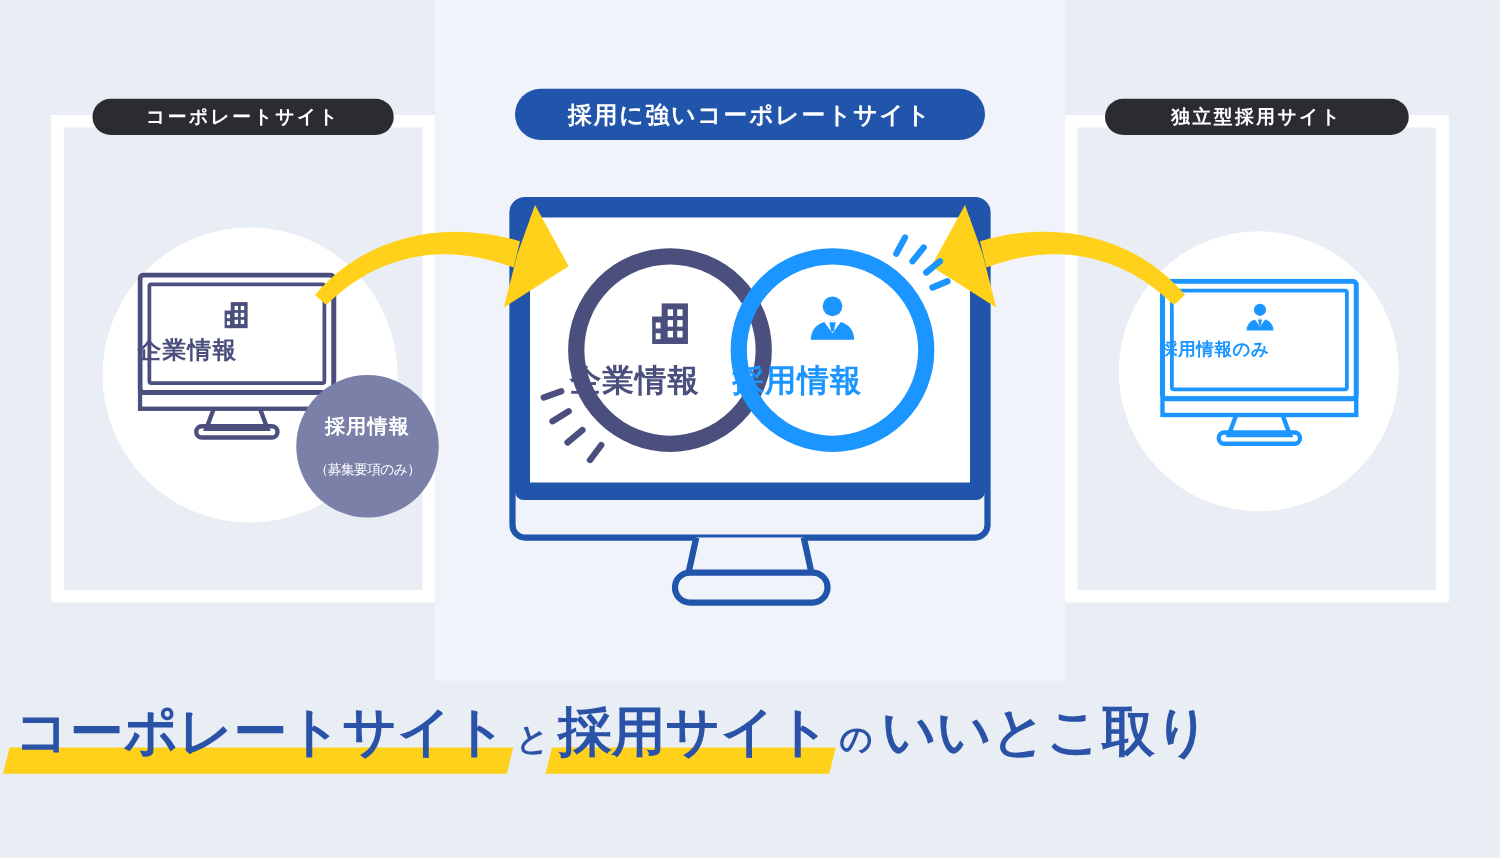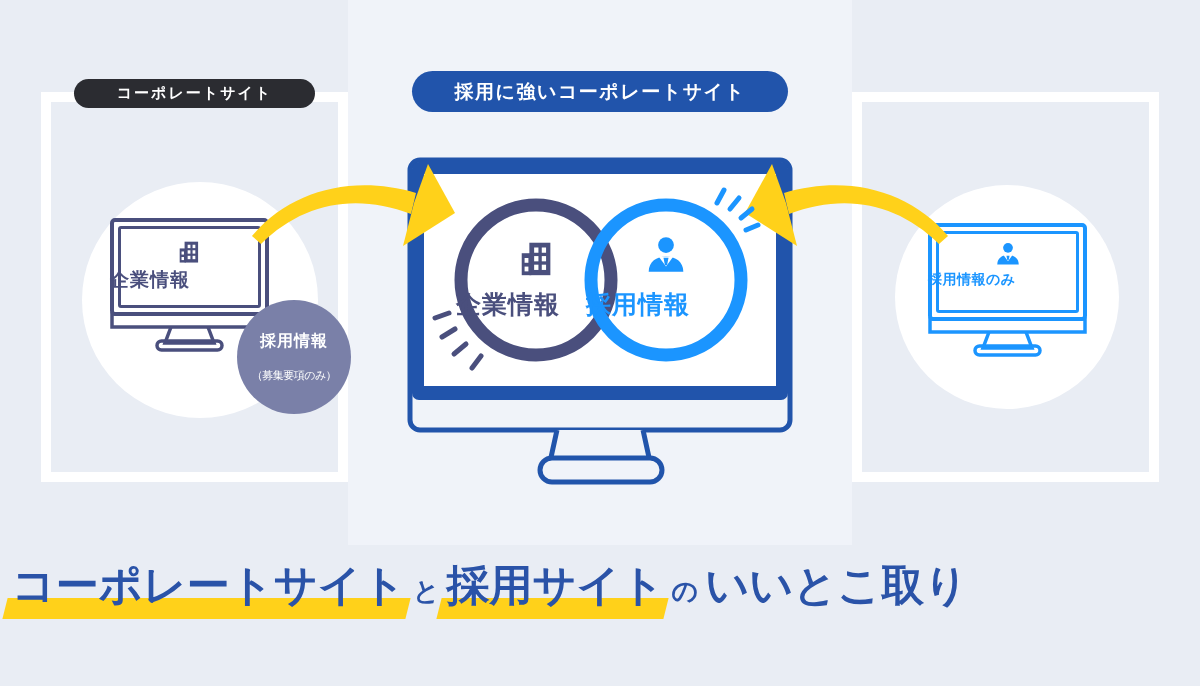--- a/index.html
+++ b/index.html
@@ -131,20 +131,21 @@
   </svg>
   <div class="screen-label lbl-c-recruit">採用情報</div>
 
   <div class="badge">
     <div class="badge-l1">採用情報</div>
     <div class="badge-l2">（募集要項のみ）</div>
   </div>
 
   <div class="pill pill-dark pill-left">コーポレートサイト</div>
   <div class="pill pill-blue pill-center">採用に強いコーポレートサイト</div>
+  <div class="pill pill-dark pill-right">独立型採用サイト</div>
 
   <svg class="overlay" width="1200" height="686" viewBox="0 0 1200 686">
     <g fill="var(--yellow,#ffd11a)">
       <path d="M252,236 C290,191 352,174 416,193 L411,214 C355,193 303,203 261,244 Z"></path>
       <path d="M428,164 L455,213 L403,246 L414,203 Z"></path>
     </g>
     <g fill="var(--yellow,#ffd11a)">
       <path d="M948,236 C910,191 848,174 784,193 L789,214 C845,193 897,203 939,244 Z"></path>
       <path d="M772,164 L745,213 L797,246 L786,203 Z"></path>
     </g>

